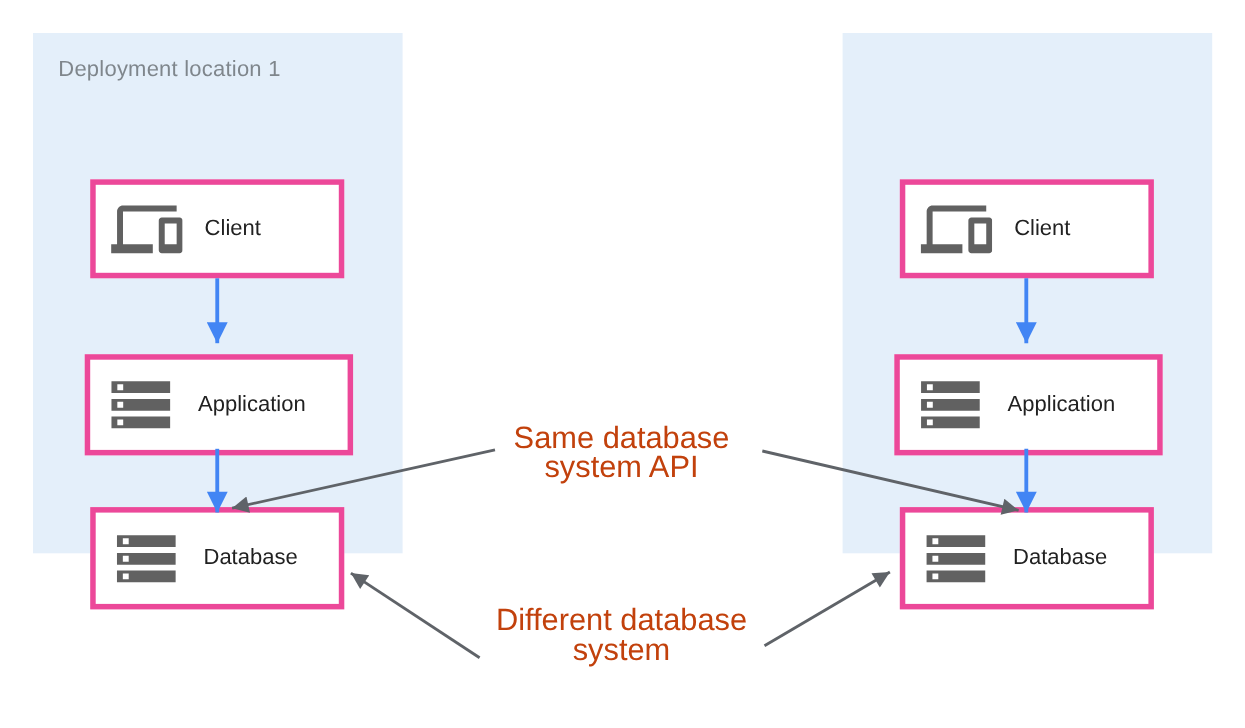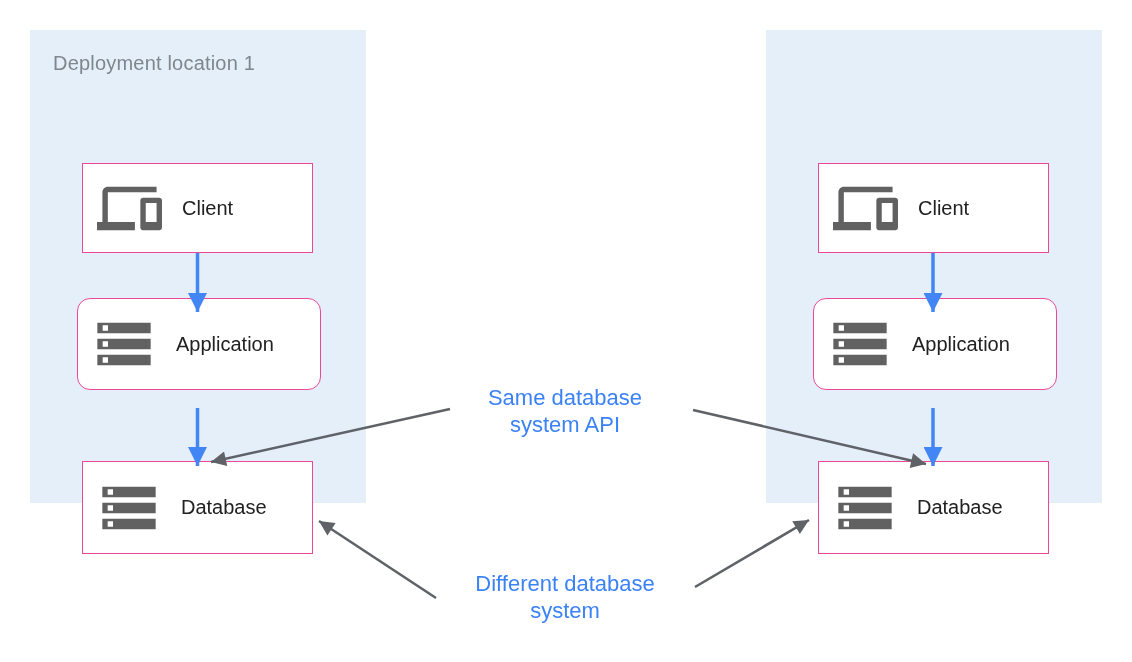--- a/index.html
+++ b/index.html
@@ -24,45 +24,45 @@
     position: absolute;
     top: 22px;
     left: 23px;
     font-size: 20px;
     color: #7F868C;
     letter-spacing: 0.2px;
   }
   .node {
     position: absolute;
     background: #ffffff;
-    border: 1px solid #ec4899;
+    border: 5px solid #ec4899;
     display: flex;
     align-items: center;
     box-sizing: border-box;
   }
   .node--client      { left: 52px; top: 133px; width: 231px; height: 90px; }
-  .node--application { left: 47px; top: 268px; width: 244px; height: 92px; border-radius: 13px; }
+  .node--application { left: 47px; top: 292px; width: 244px; height: 92px; }
   .node--database    { left: 52px; top: 431px; width: 231px; height: 93px; }
   .node-icon { margin-left: 14px; flex: 0 0 auto; display: block; }
   .node-label {
     margin-left: 20px;
     font-size: 20px;
     color: #212121;
   }
   .annotation {
     position: absolute;
     width: 240px;
     text-align: center;
-    font-size: 22px;
+    font-size: 28px;
     line-height: 27px;
-    color: #3b82f6;
+    color: #c2410c;
     white-space: pre-line;
   }
   .annotation--same      { left: 445px; top: 384px; }
-  .annotation--different { left: 445px; top: 570px; }
+  .annotation--different { left: 445px; top: 550px; }
   .arrow-overlay {
     position: absolute;
     left: 0; top: 0;
     width: 1132px;
     height: 662px;
     pointer-events: none;
   }
 </style>
 </head>
 <body>

